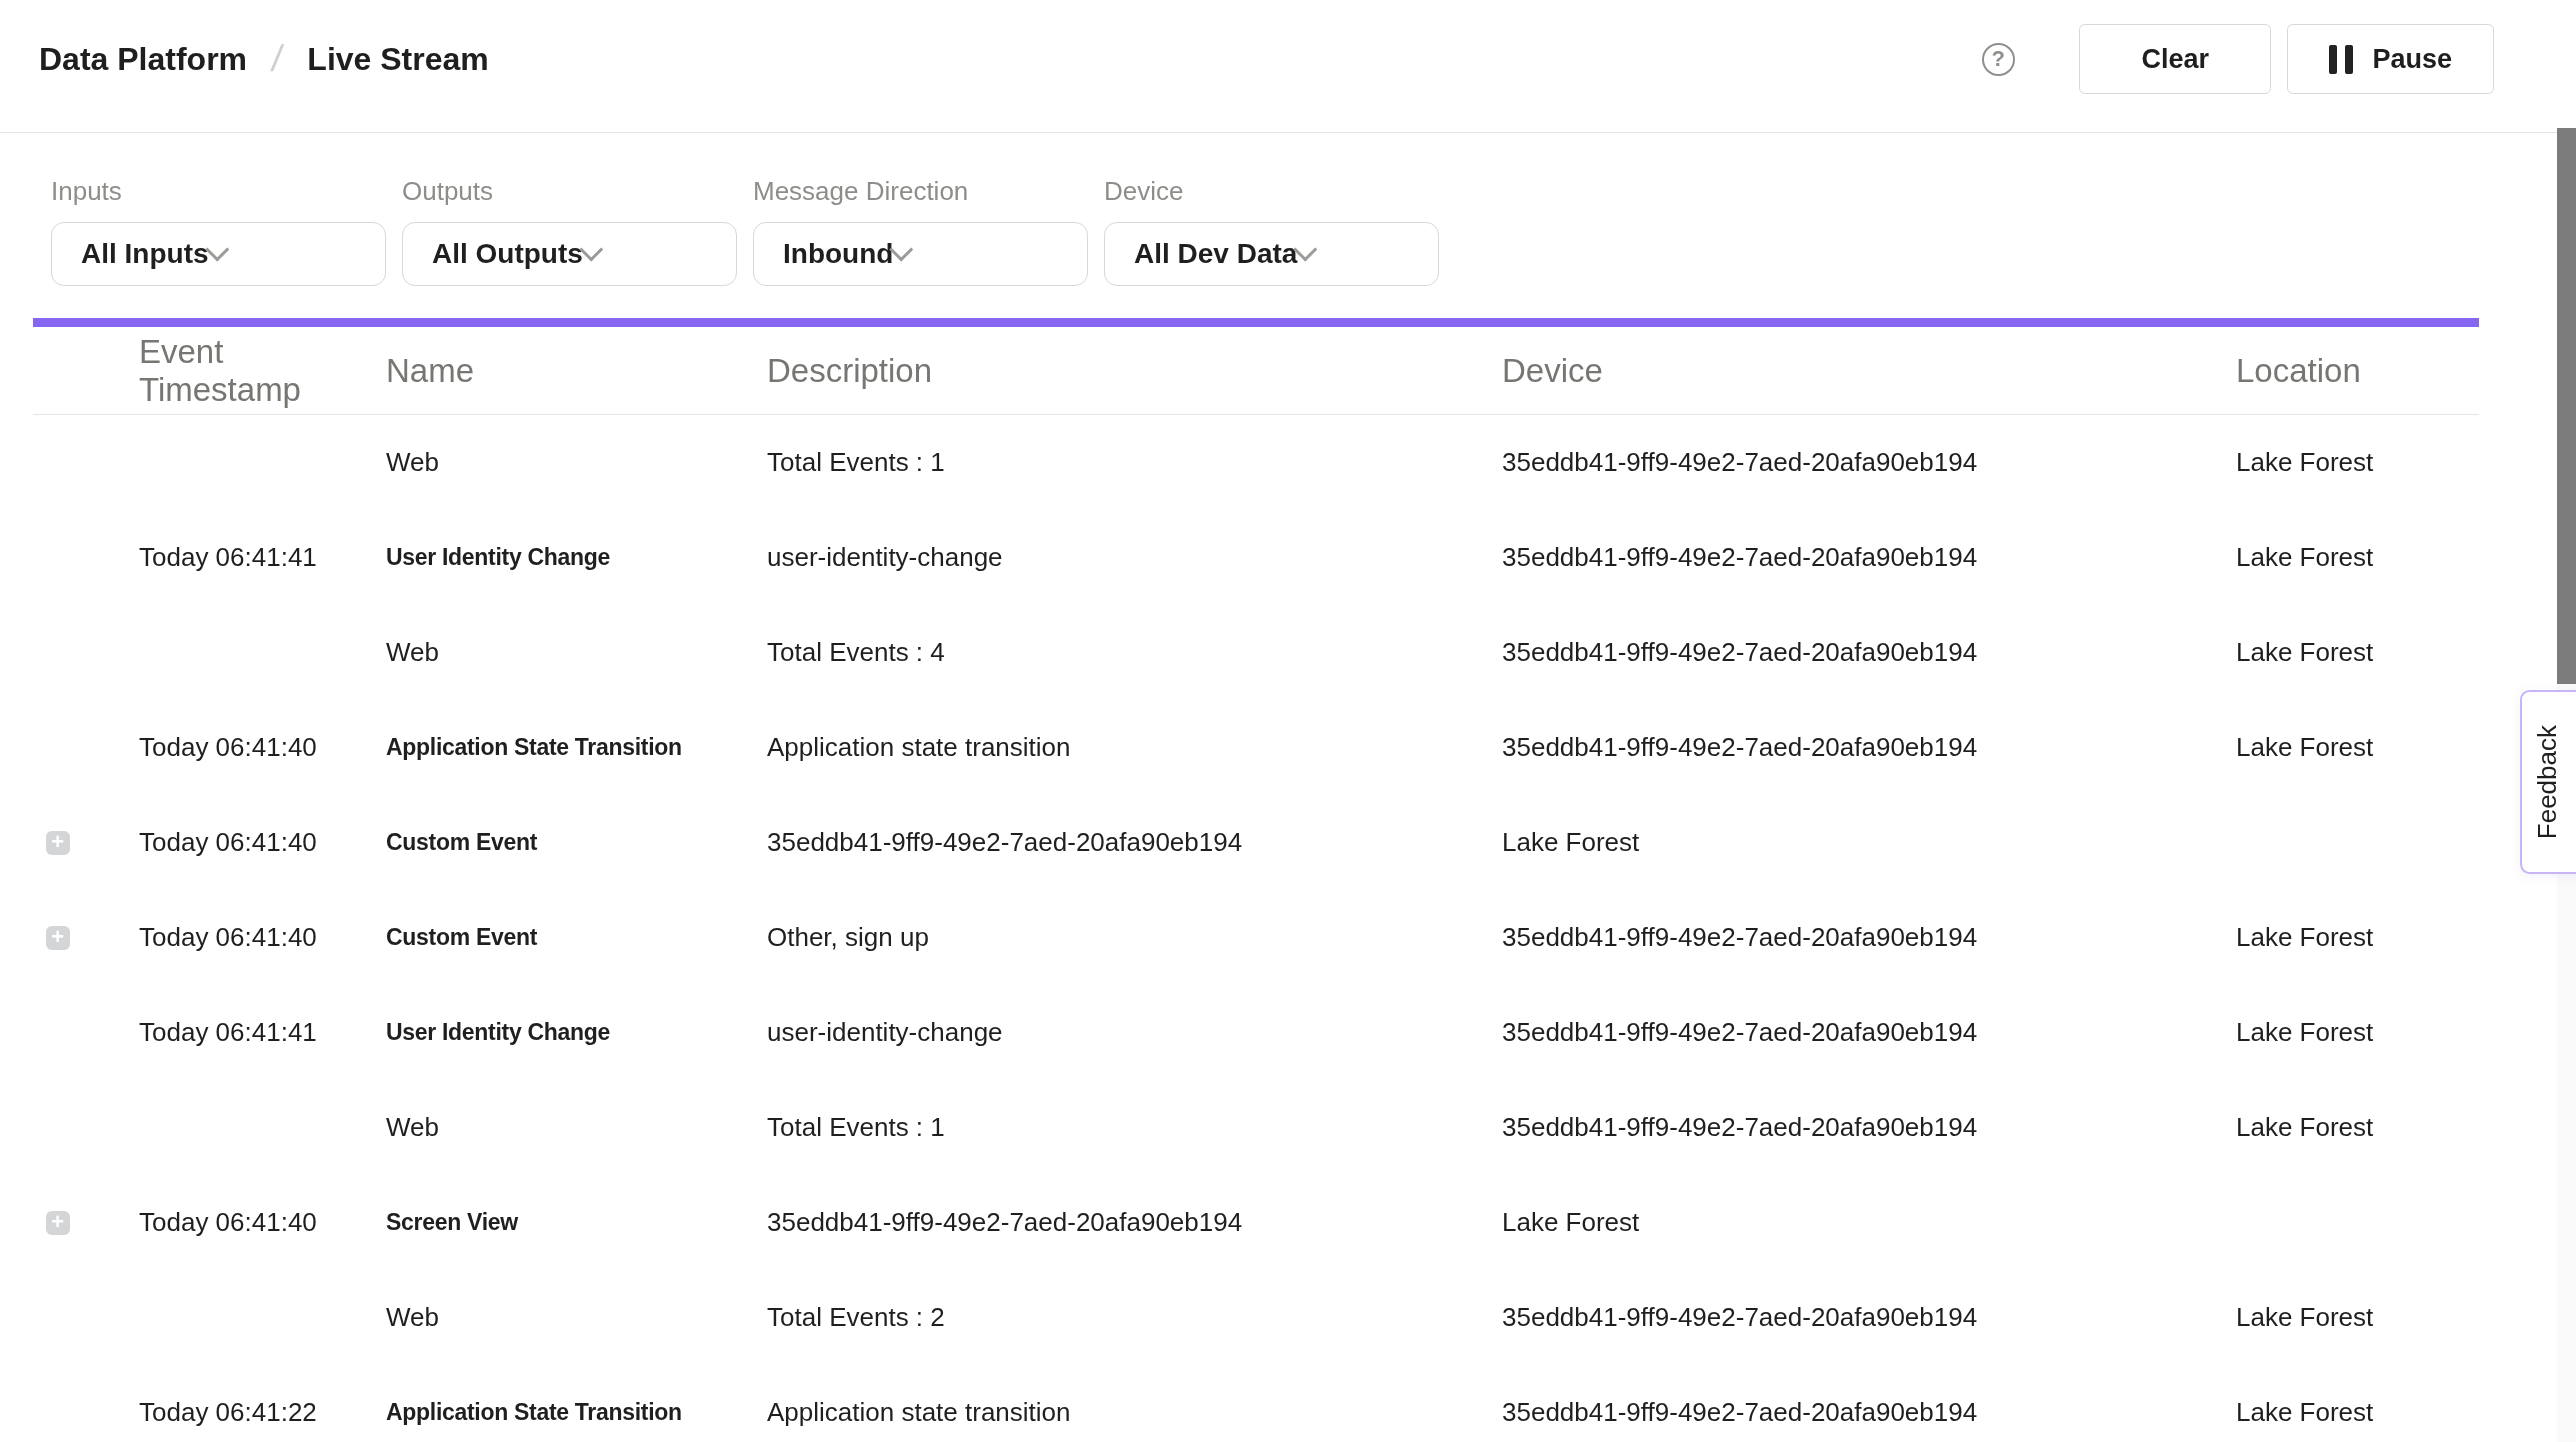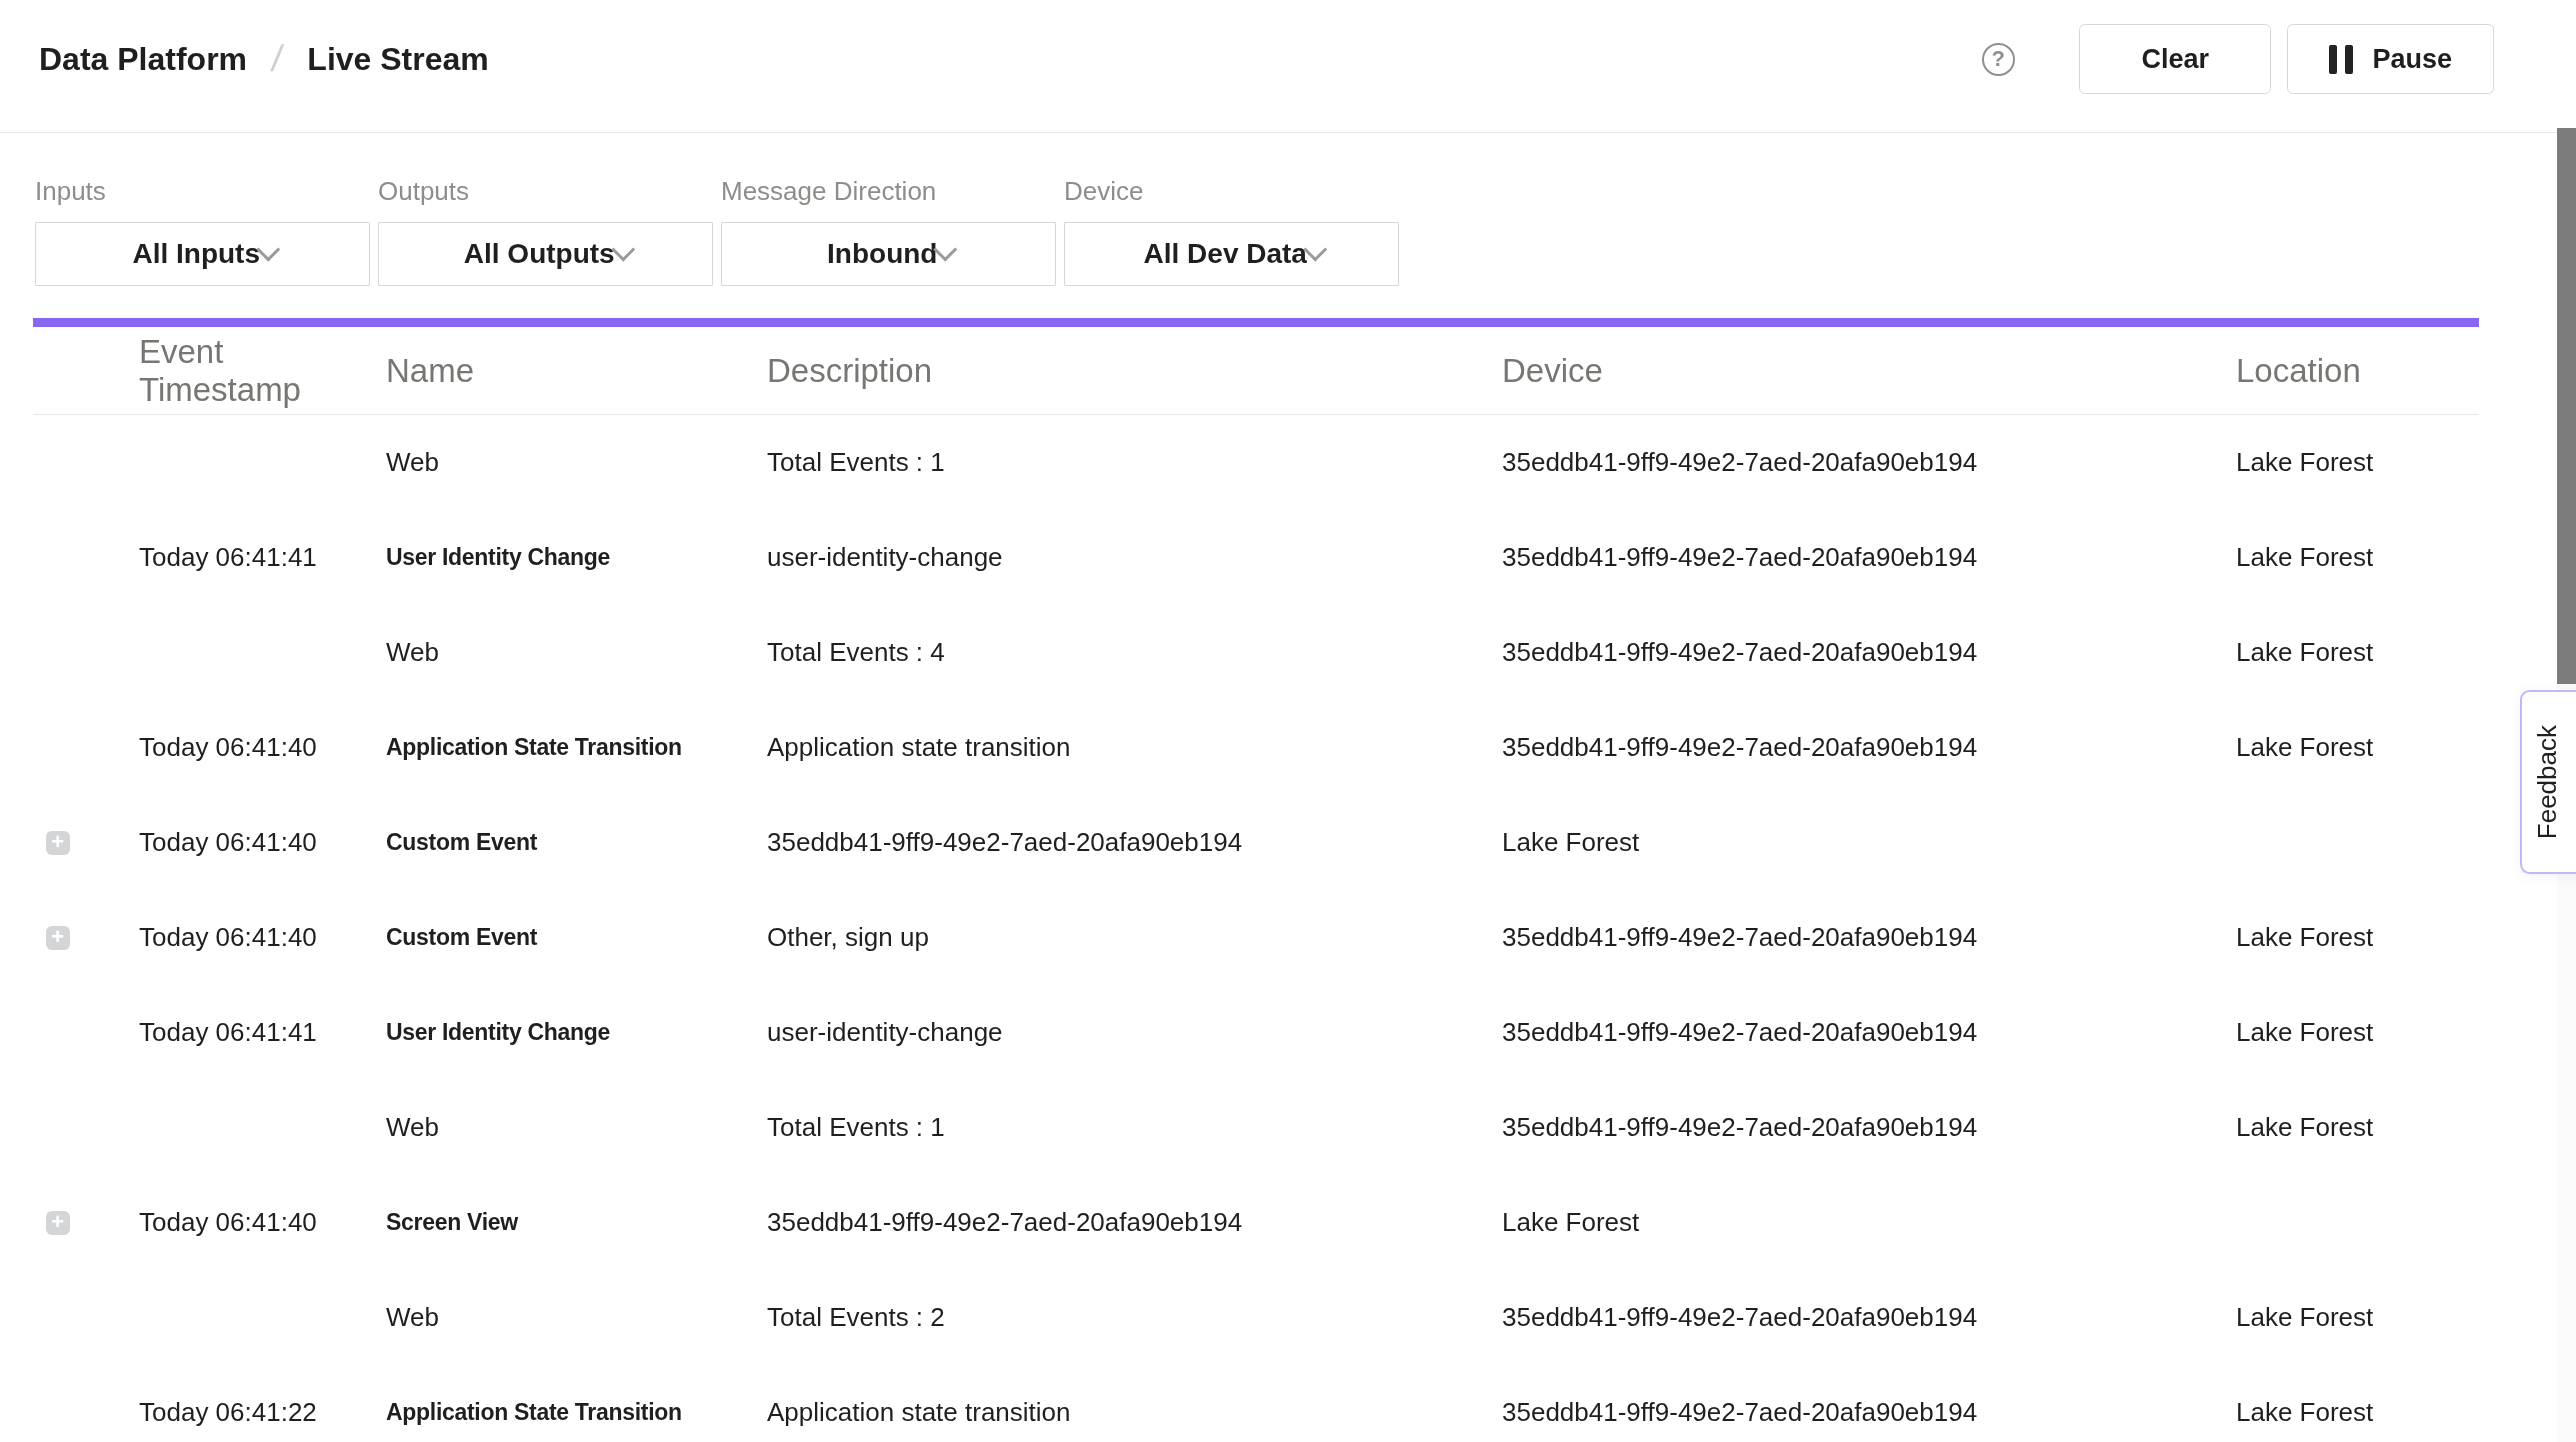--- a/index.html
+++ b/index.html
@@ -18,24 +18,24 @@
     color:#8f8f8b; font-size:22px; font-weight:700; display:flex; align-items:center;
     justify-content:center; margin-right:49px; cursor:pointer; }
   .btn { height:70px; min-width:192px; background:#fff; border:1.9px solid #d8d8d5;
     border-radius:5.8px; font-family:inherit; font-size:27px; font-weight:700; color:#1f1f1f;
     display:flex; align-items:center; justify-content:center; gap:19.4px; padding:0 41px;
     cursor:pointer; }
   .pause-icon { display:flex; gap:8.7px; }
   .pause-icon i { display:block; width:7.8px; height:29px; background:#222; border-radius:1.9px; }
 
   
-  .filters { display:flex; gap:8px; padding:43px 0 0 35px; }
+  .filters { display:flex; gap:16px; padding:43px 0 0 35px;margin-left:16px; }
   .filter-label { font-size:26px; color:#8d8d89; margin-bottom:14.6px; }
-  .select { width:335px; height:64px; border:1.9px solid #d8d8d5; border-radius:1px;
-    background:#fff; display:flex; align-items:center; justify-content:center;
+  .select { width:335px; height:64px; border:1.9px solid #d8d8d5; border-radius:13px;
+    background:#fff; display:flex; align-items:center; justify-content:flex-start;
     padding:0 25px 0 29px; font-size:28px; font-weight:600; cursor:pointer; }
   .chevron { width:16.5px; height:16.5px; border-right:3.9px solid #9b9b97;
     border-bottom:3.9px solid #9b9b97; transform:rotate(45deg); margin-top:-9.7px; }
 
   
   .progress-bar { margin:32px 0 0 33px; width:2446px; height:9.7px; }
 
   
   .table { margin-left:33px; width:2446px; }
   .thead, .row { display:grid; grid-template-columns:106px 247px 381px 735px 734px 244px;

